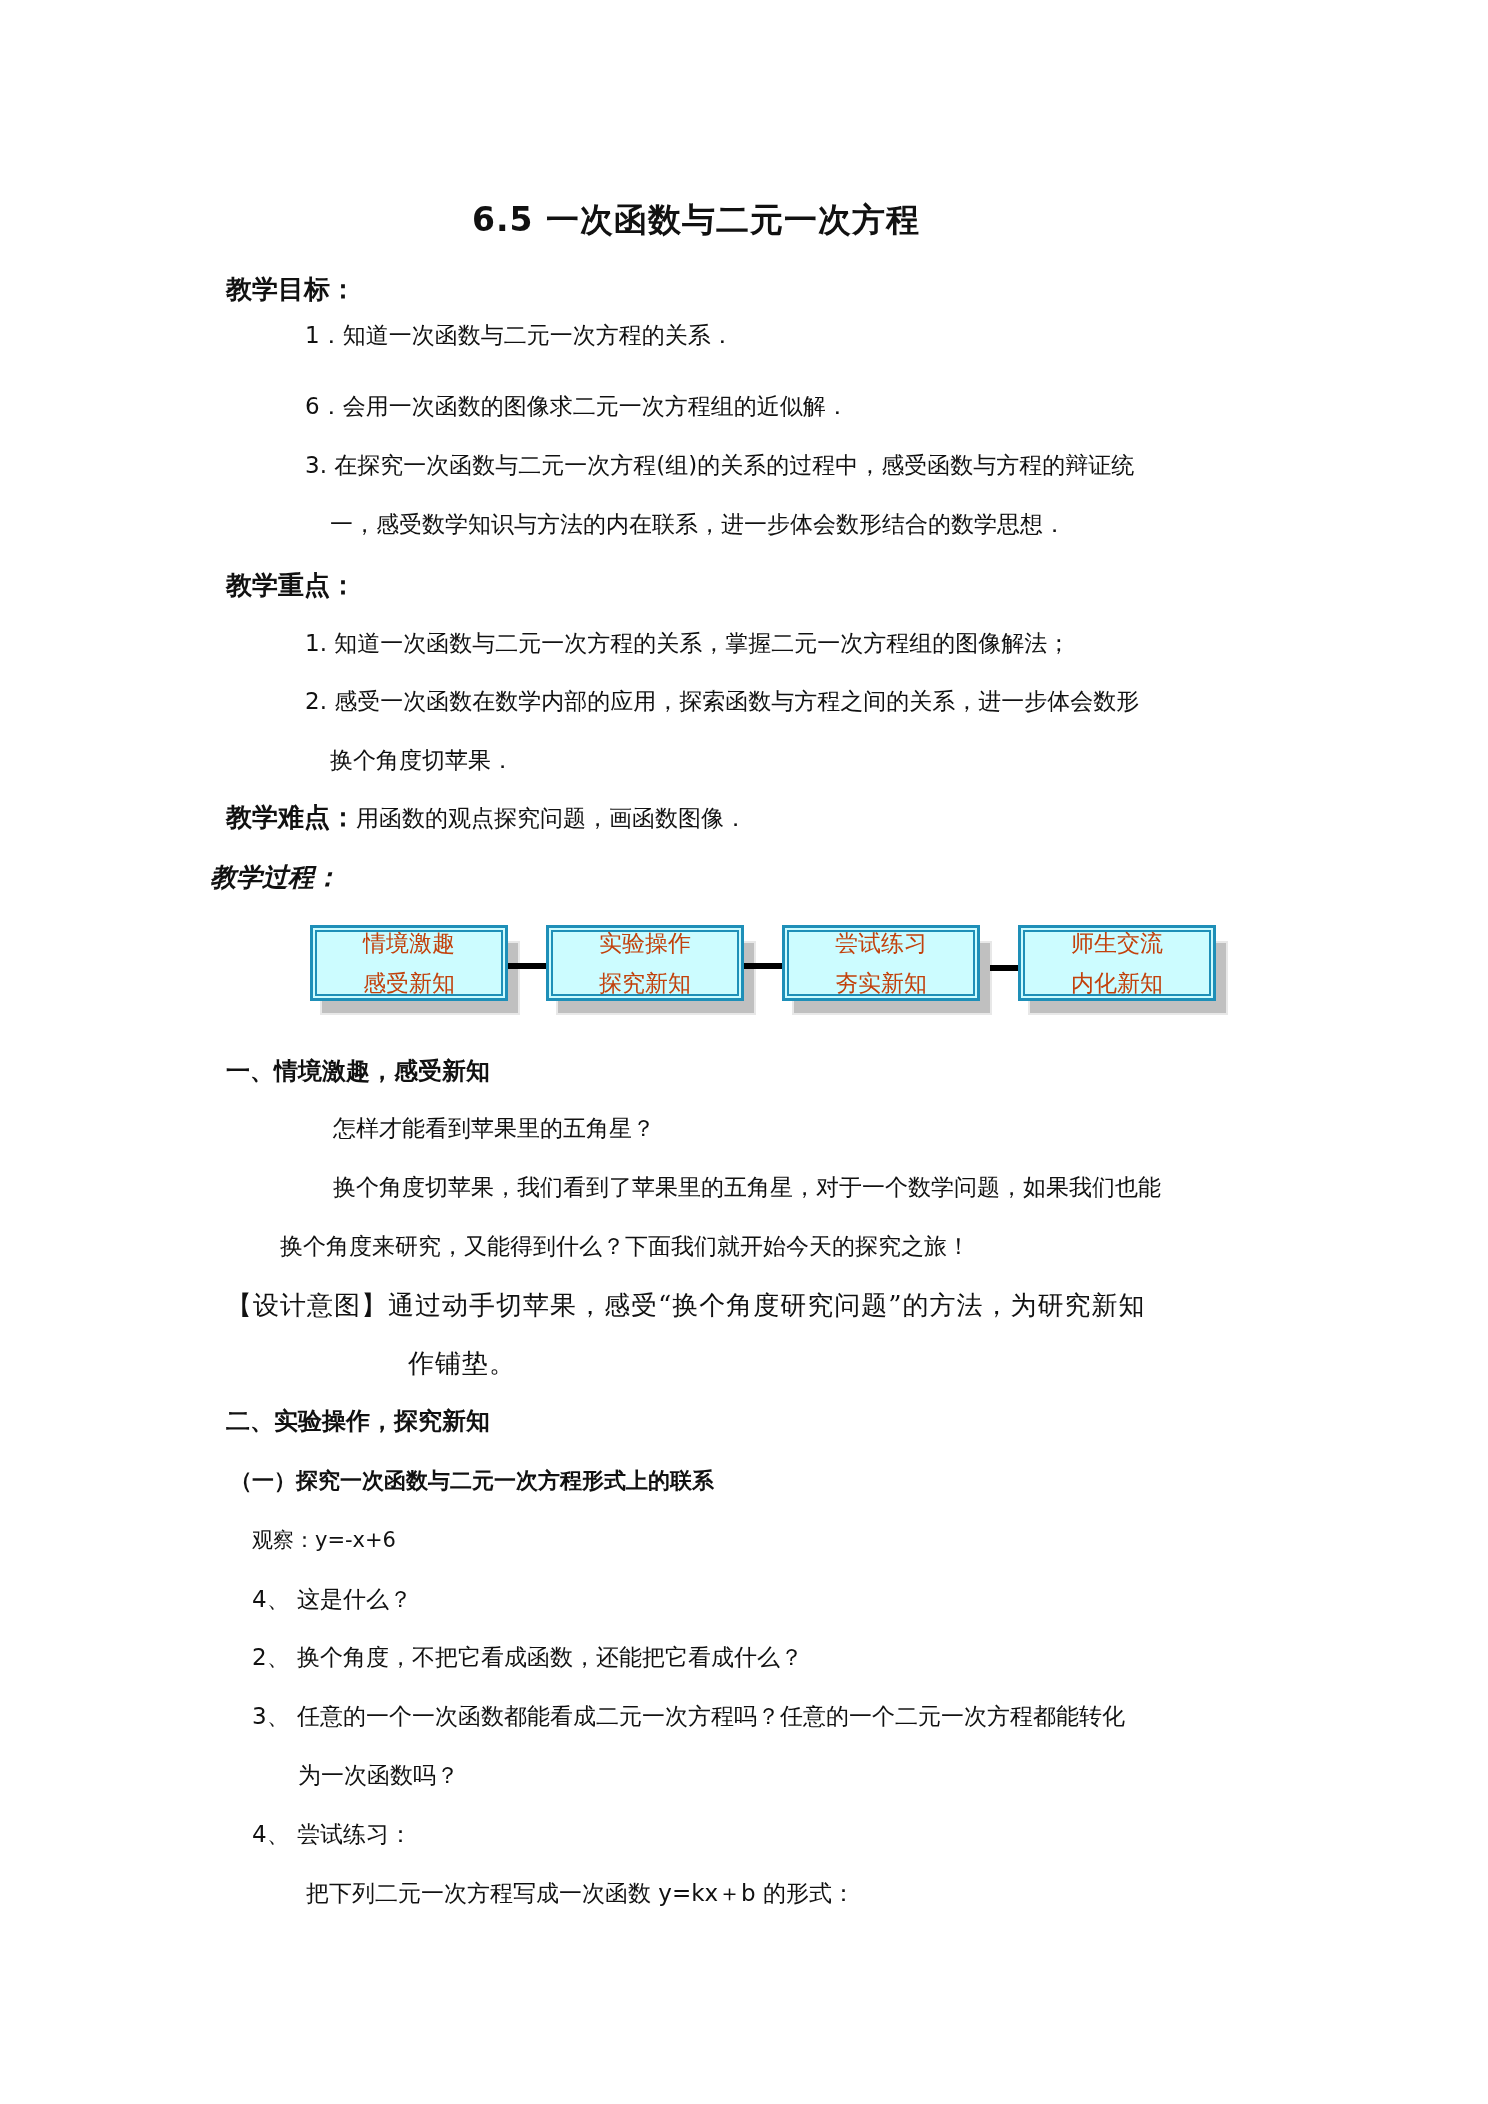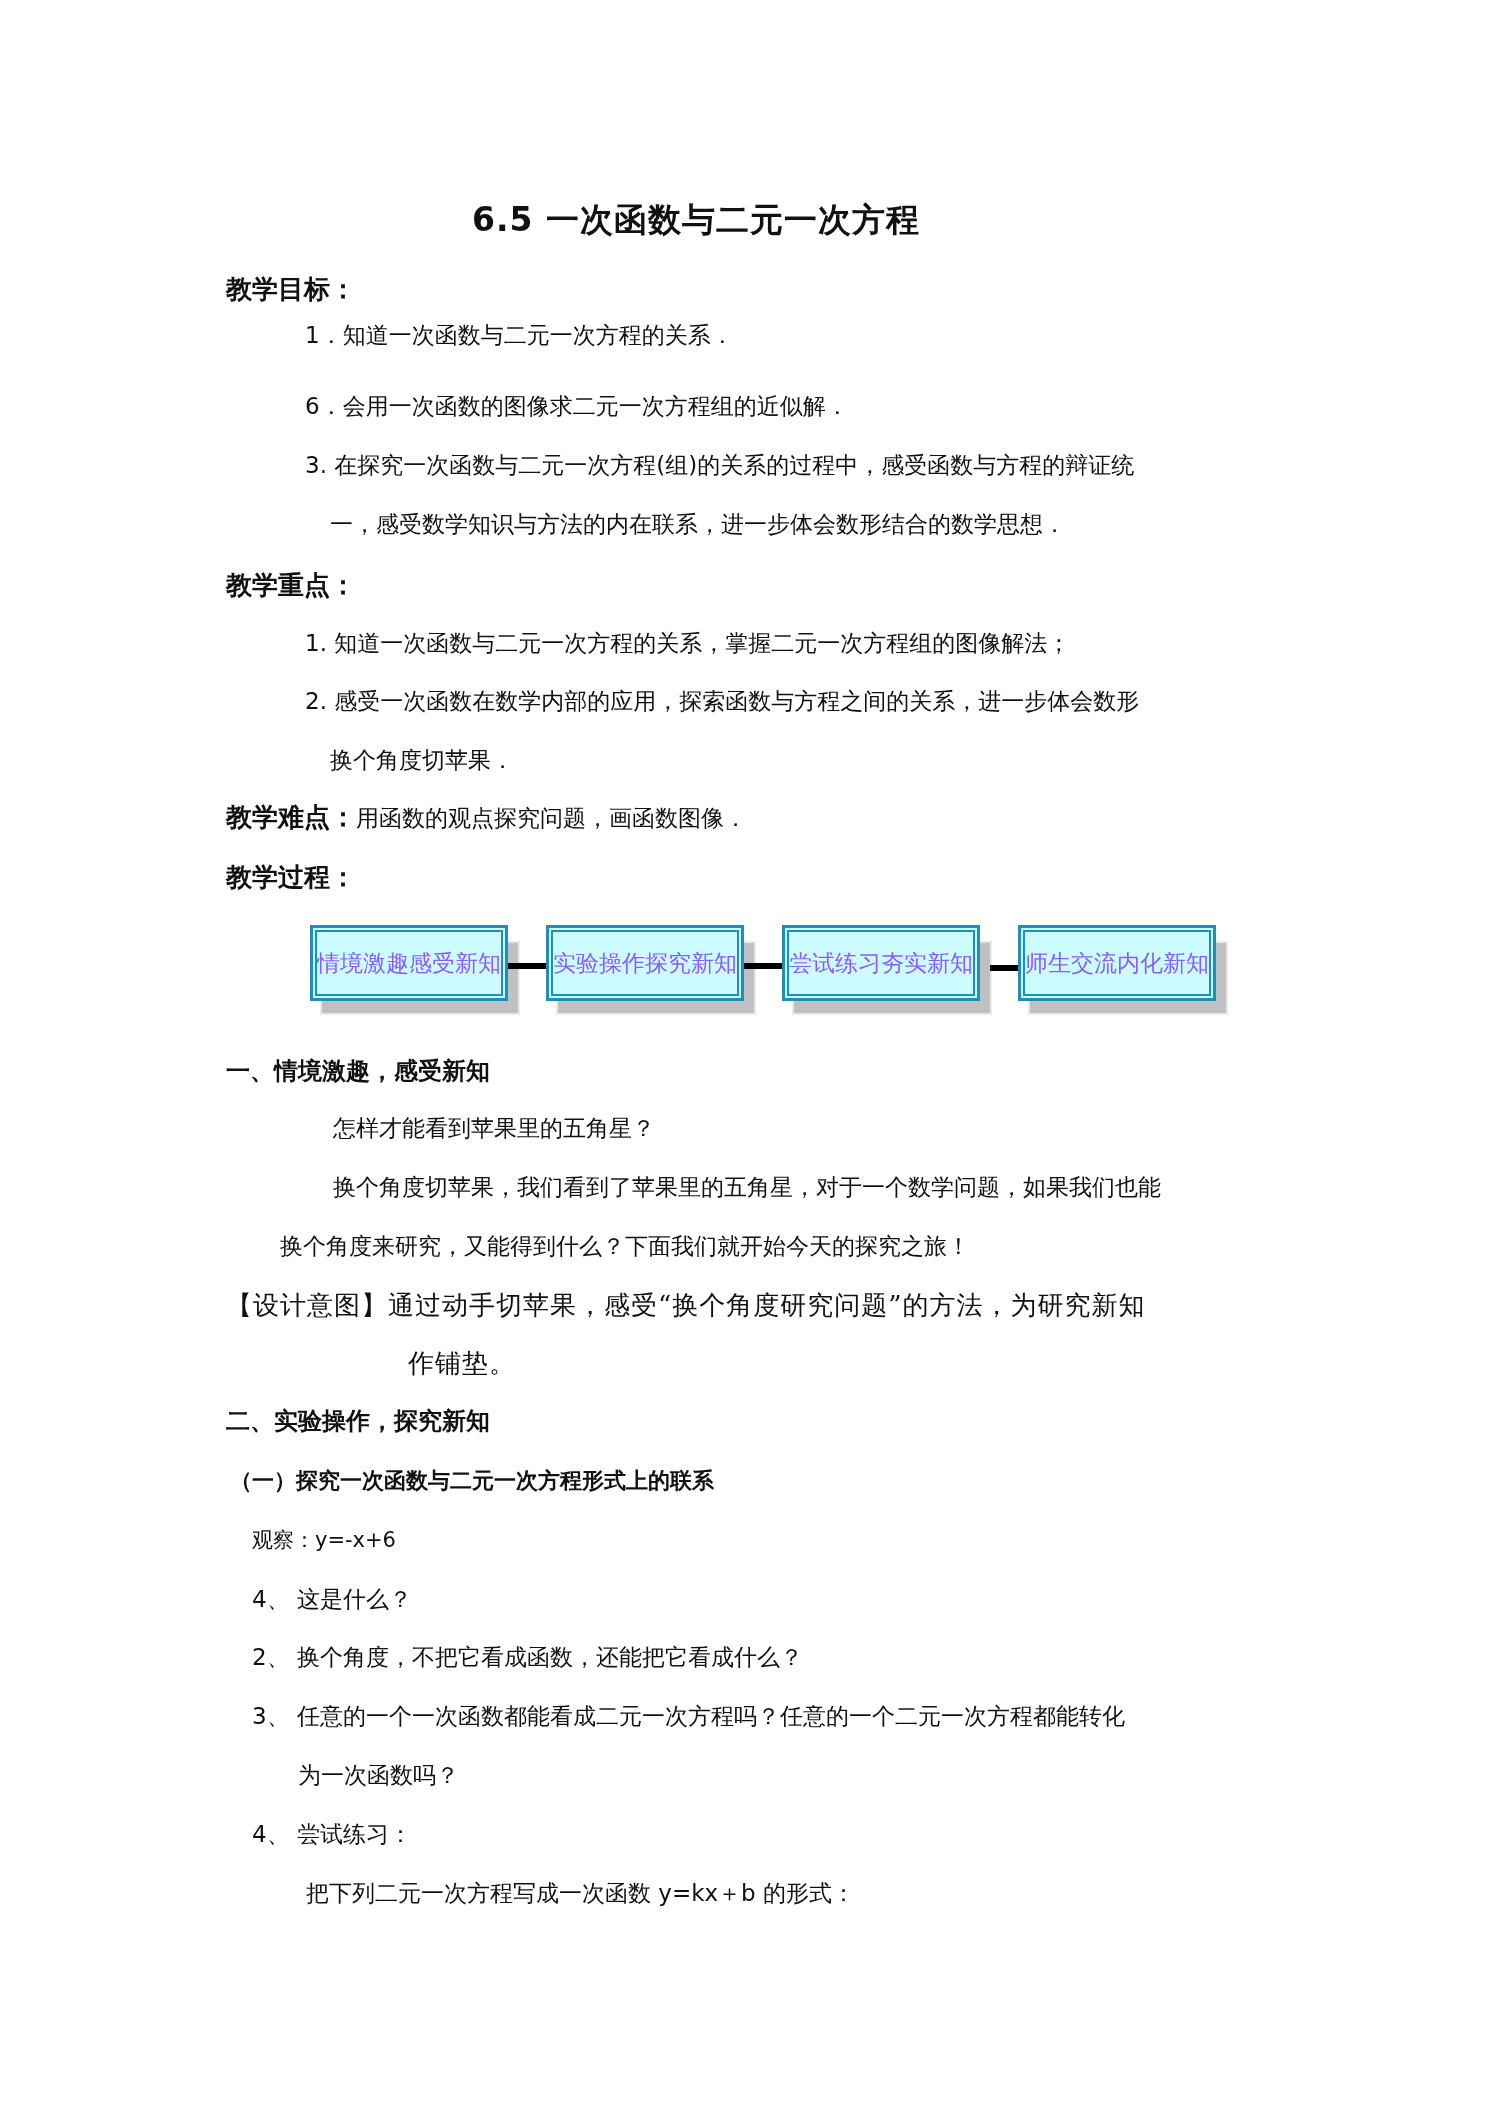--- a/index.html
+++ b/index.html
@@ -14,22 +14,22 @@
   .p { font-size: 23px; }
   .h2 { font-size: 24px; font-weight: bold; }
   .design { font-family: "DejaVu Serif", "Liberation Serif", serif; font-size: 26px; letter-spacing: 1px; }
   .flow { position: absolute; top: 925px; left: 310px; width: 940px; height: 100px; }
   .box-wrap { position: absolute; width: 210px; height: 90px; }
   .box-shadow { position: absolute; left: 10px; top: 16px; width: 196px; height: 70px; background: #c0c0c0; border: 2px solid #e8e8e8; }
   .box {
     position: absolute; left: 0; top: 0; width: 192px; height: 70px;
     background: #ccfcff; border: 3px solid #1e8fb8;
     box-shadow: inset 0 0 0 2px #ccfcff, inset 0 0 0 4px #1e8fb8;
-    display: flex; flex-direction: row; align-items: center; justify-content: center;
-    font-size: 23px; line-height: 30px; color: #8b5cf6;
+    display: flex; flex-direction: column; align-items: center; justify-content: space-between;
+    font-size: 23px; line-height: 30px; color: #c2410c;
   }
   .conn { position: absolute; height: 6px; background: #000; top: 38px; }
 </style>
 </head>
 <body>
 
 <div class="abs title">6.5 一次函数与二元一次方程</div>
 
 <div class="abs h" style="left:226px;top:272px;">教学目标：</div>
 <div class="abs p" style="left:305px;top:320px;">1．知道一次函数与二元一次方程的关系．</div>
@@ -39,21 +39,21 @@
 
 <div class="abs h" style="left:226px;top:568px;">教学重点：</div>
 <div class="abs p" style="left:305px;top:628px;">1. 知道一次函数与二元一次方程的关系，掌握二元一次方程组的图像解法；</div>
 <div class="abs p" style="left:305px;top:686px;">2. 感受一次函数在数学内部的应用，探索函数与方程之间的关系，进一步体会数形</div>
 <div class="abs p" style="left:330px;top:745px;">换个角度切苹果．</div>
 
 <div class="abs" style="left:226px;top:800px;">
   <span class="h">教学难点：</span><span class="p">用函数的观点探究问题，画函数图像．</span>
 </div>
 
-<div class="abs h" style="left:226px;top:860px;">教学过程：</div>
+<div class="abs h" style="left:210px;top:860px;font-style:italic;">教学过程：</div>
 
 <div class="flow">
   <div class="box-wrap" style="left:0;top:0;">
     <div class="box-shadow"></div>
     <div class="box">
       <span>情境激趣</span>
       <span>感受新知</span>
     </div>
   </div>
   <div class="conn" style="left:198px;width:38px;"></div>

